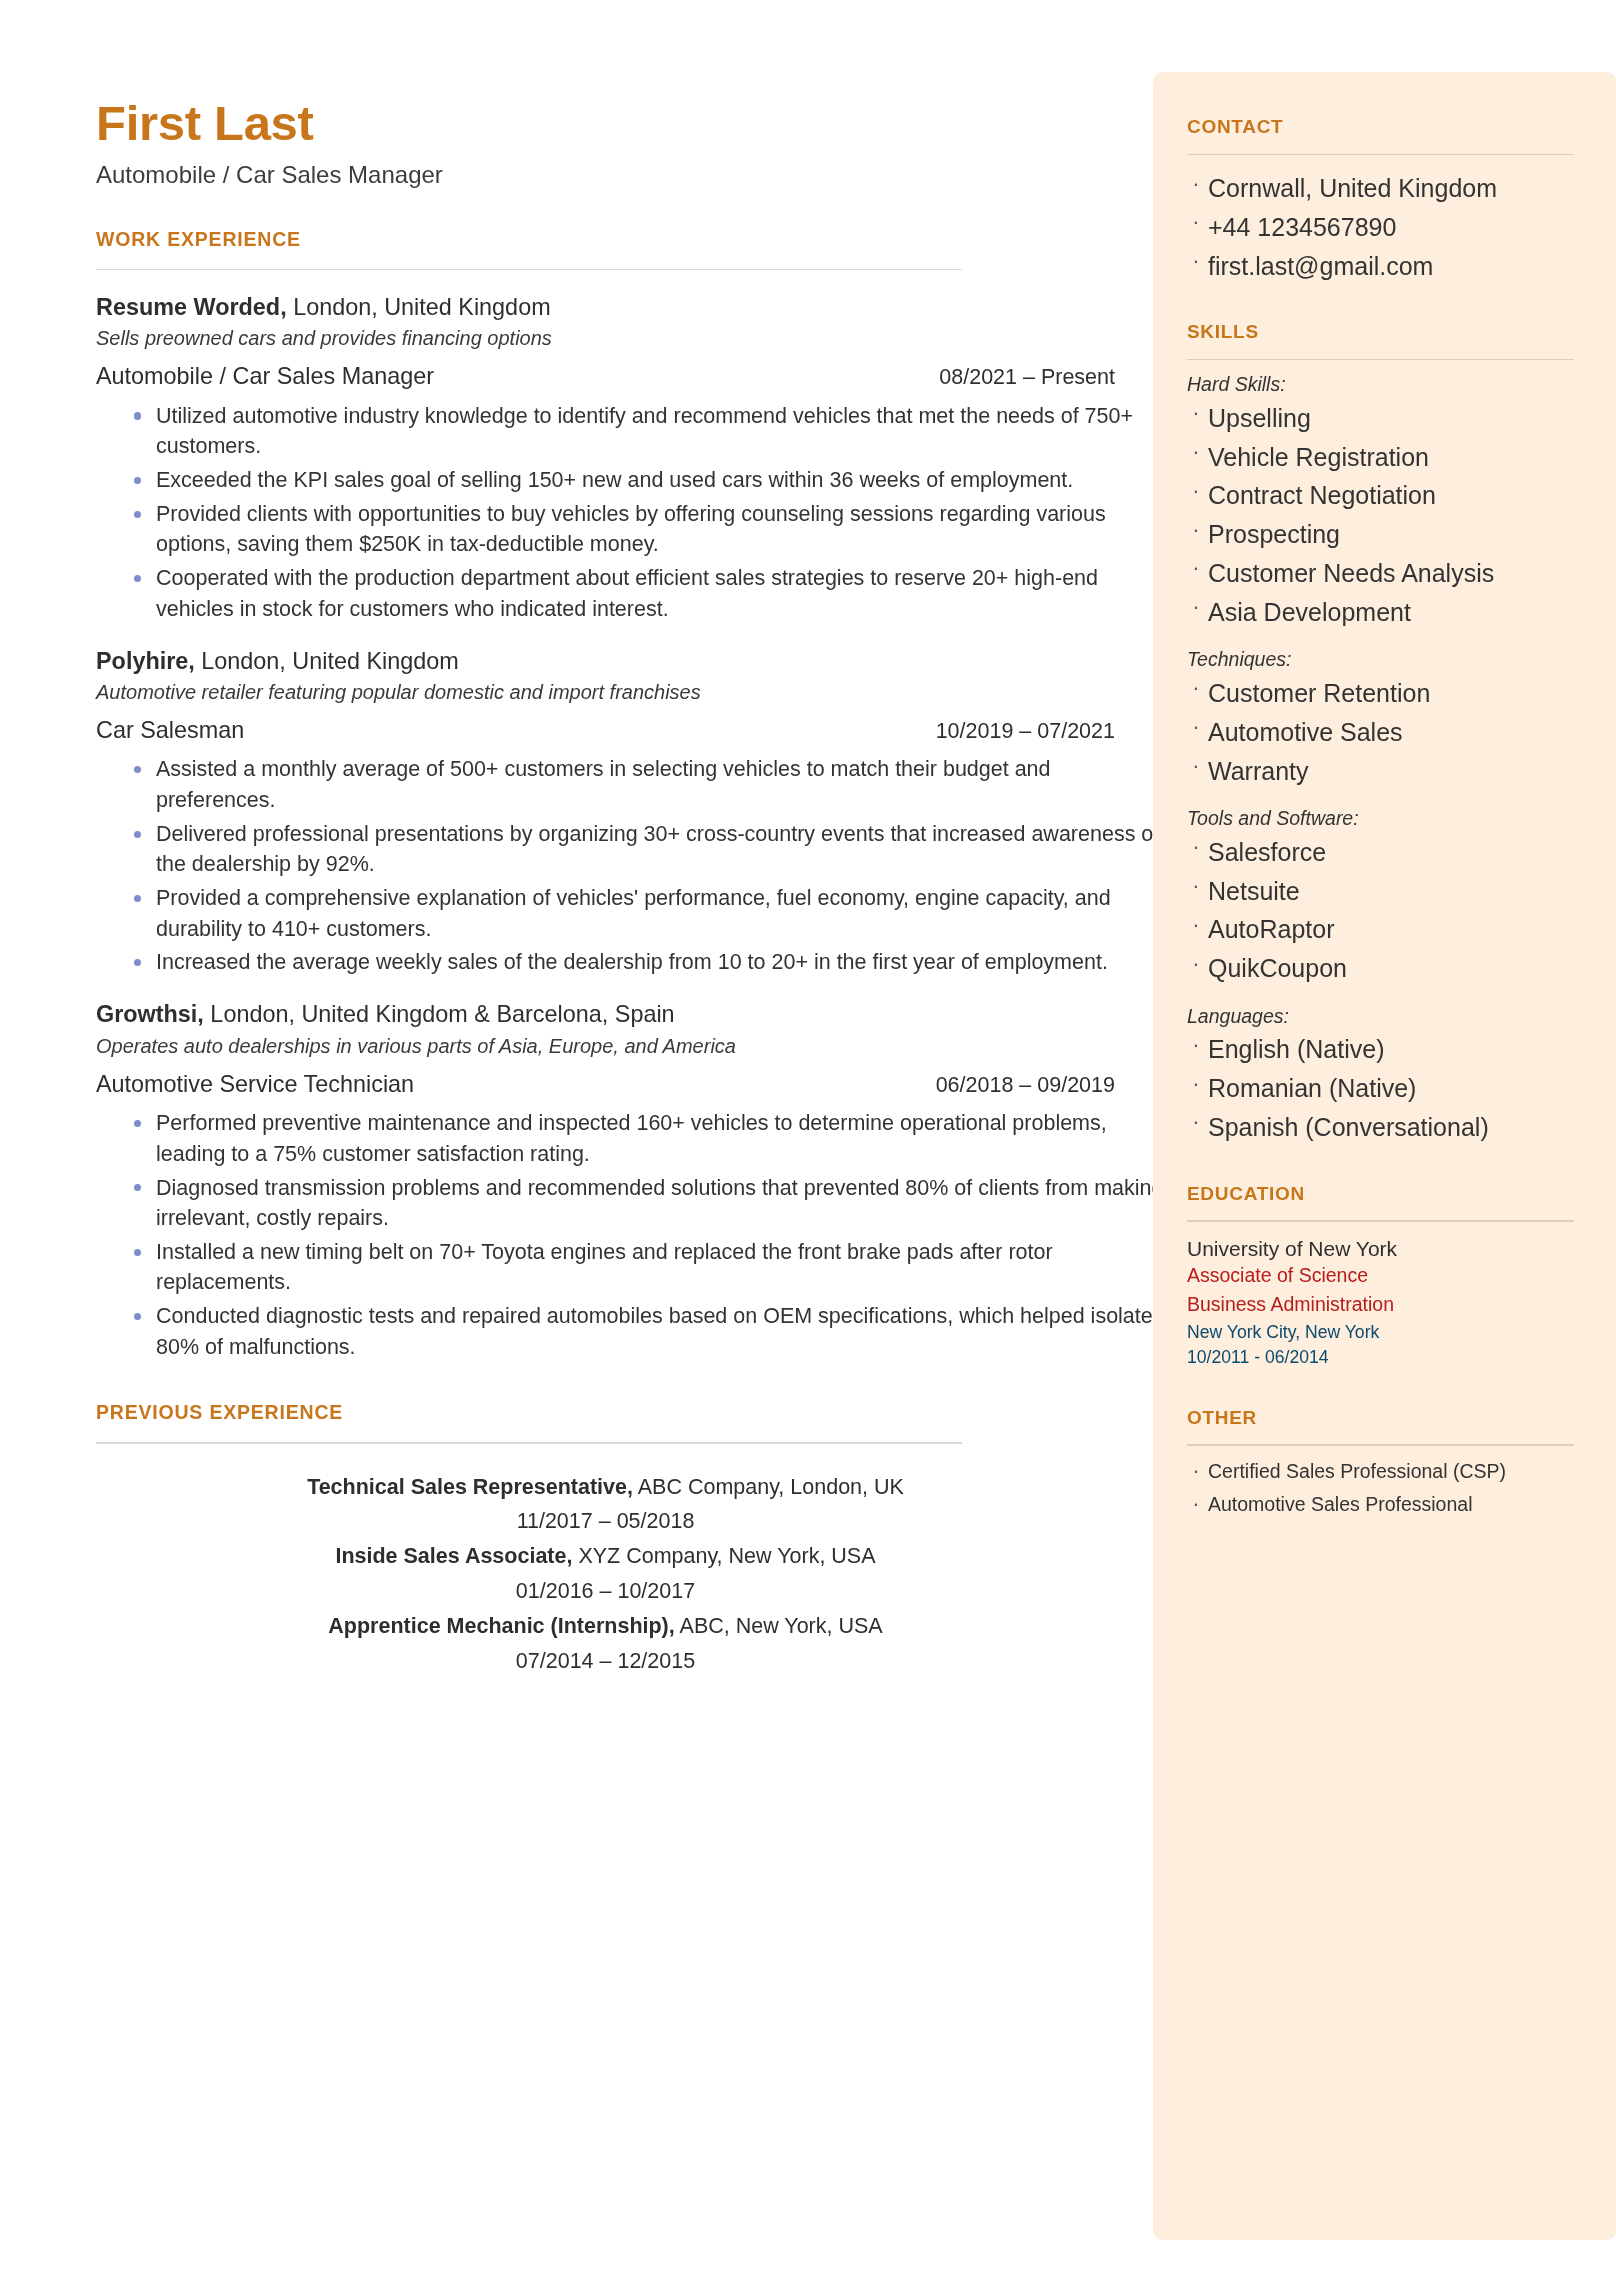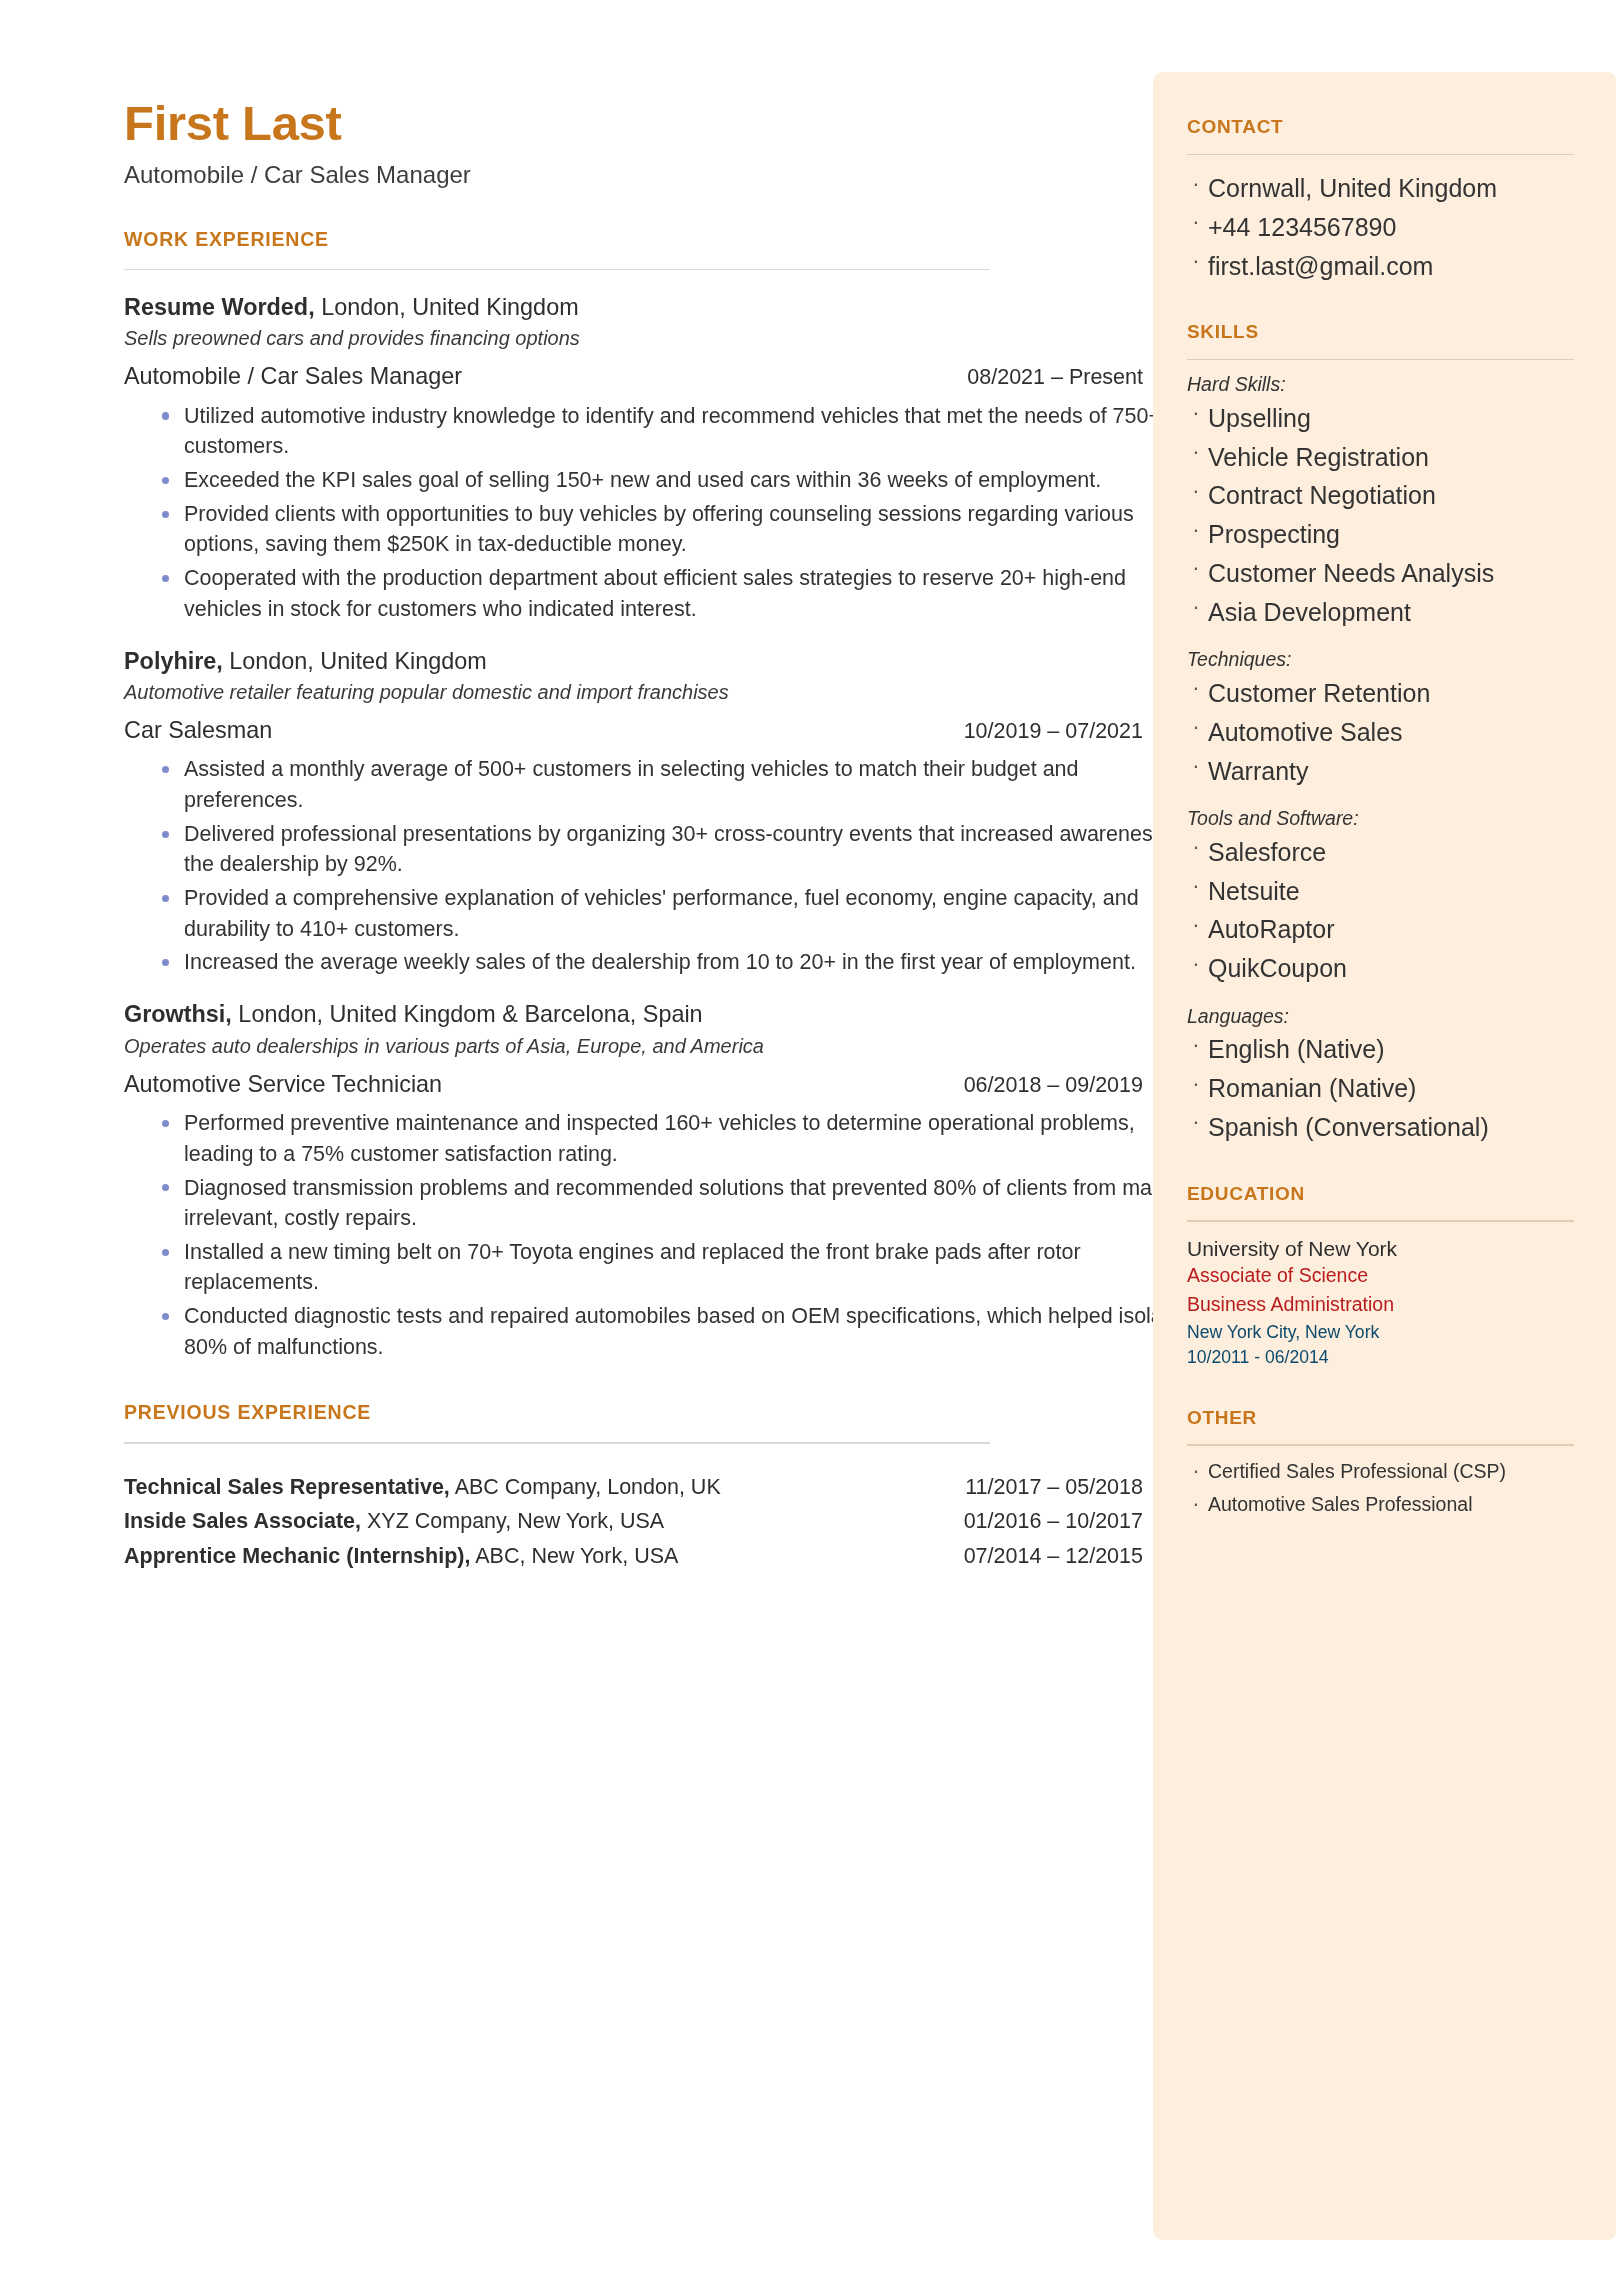--- a/index.html
+++ b/index.html
@@ -13,21 +13,20 @@
     position: relative;
     width: 1617px;
     height: 2284px;
     background: #ffffff;
     display: flex;
   }
   
   .left {
     width: 1251px;
     padding: 98px 65px 0 96px;
-    margin-left: 28px;
   }
   .name {
     font-size: 49px;
     font-weight: bold;
     color: #c8761b;
     letter-spacing: -0.3px;
     line-height: 1.05;
   }
   .subtitle {
     font-size: 24px;
@@ -101,20 +100,21 @@
   }
   .prev-list { margin-top: 26px; }
   .prev-row {
     display: flex;
     justify-content: space-between;
     align-items: center;
     font-size: 21.5px;
     color: #2e2e2e;
     line-height: 1.62;
     width: 1019px;
+    flex-direction: column;
   }
   .prev-row b { font-weight: bold; }
   
   .right {
     position: absolute;
     right: 0;
     top: 72px;
     width: 464px;
     height: 2168px;
     background: #fdeedd;

